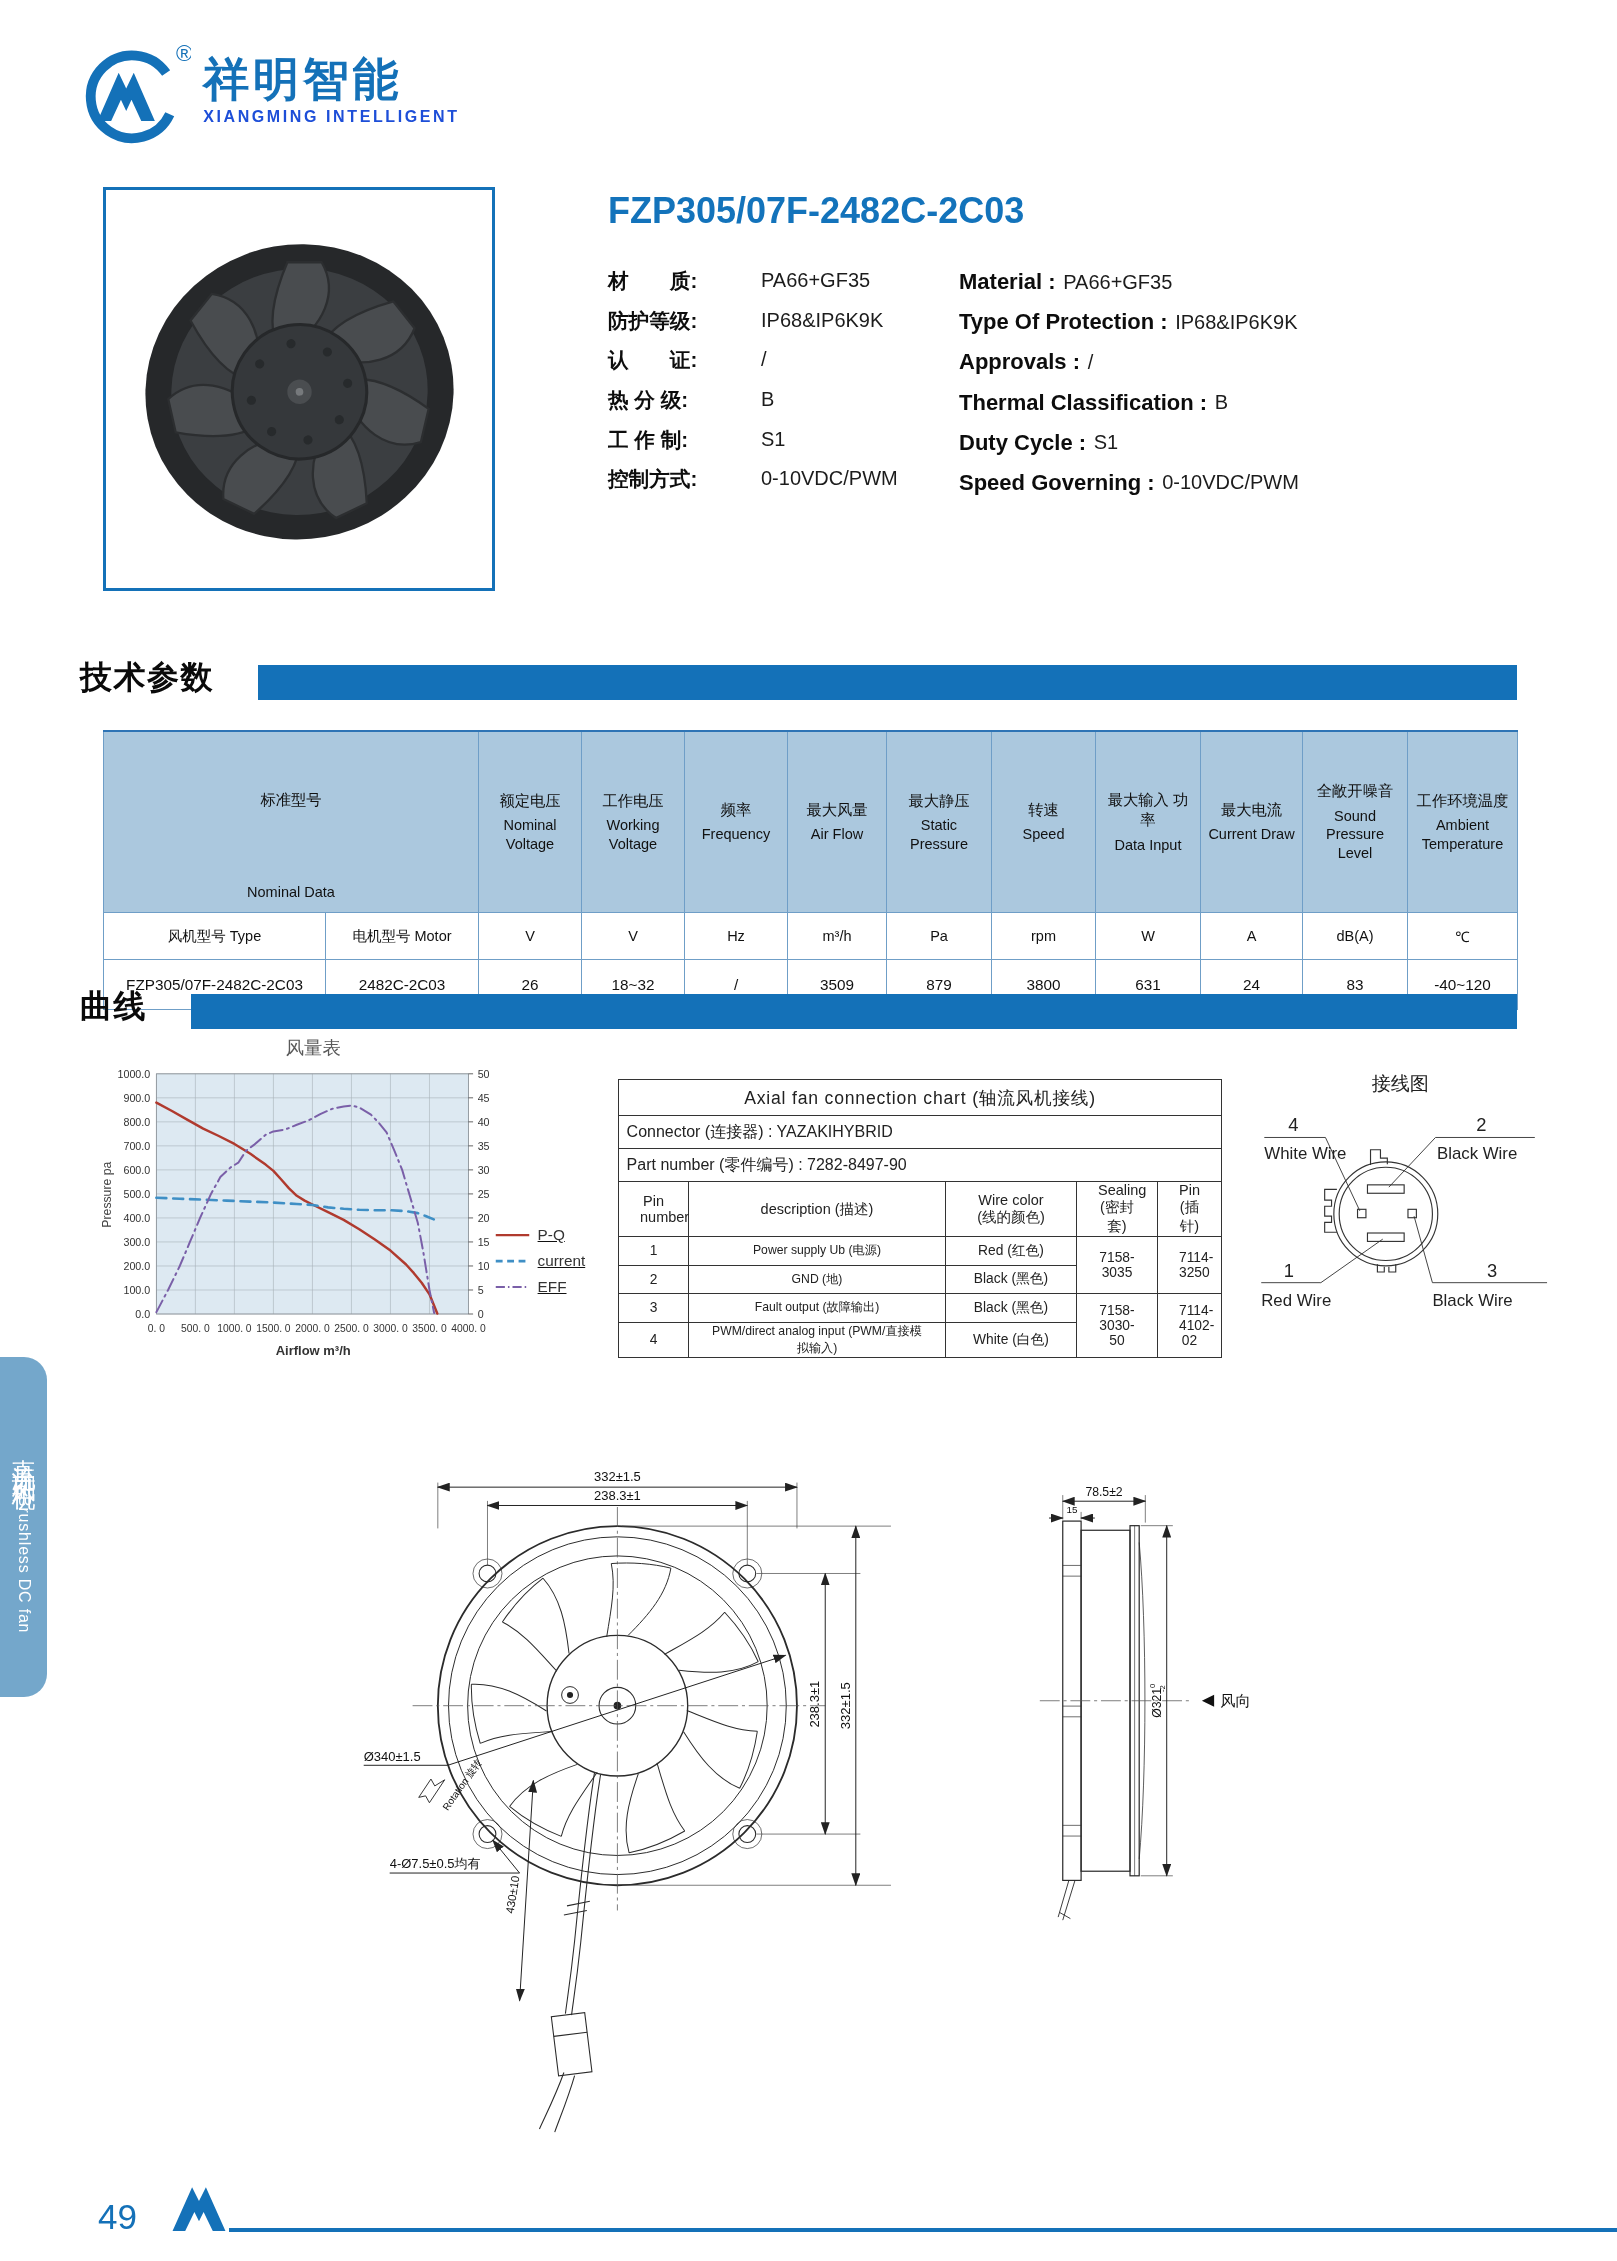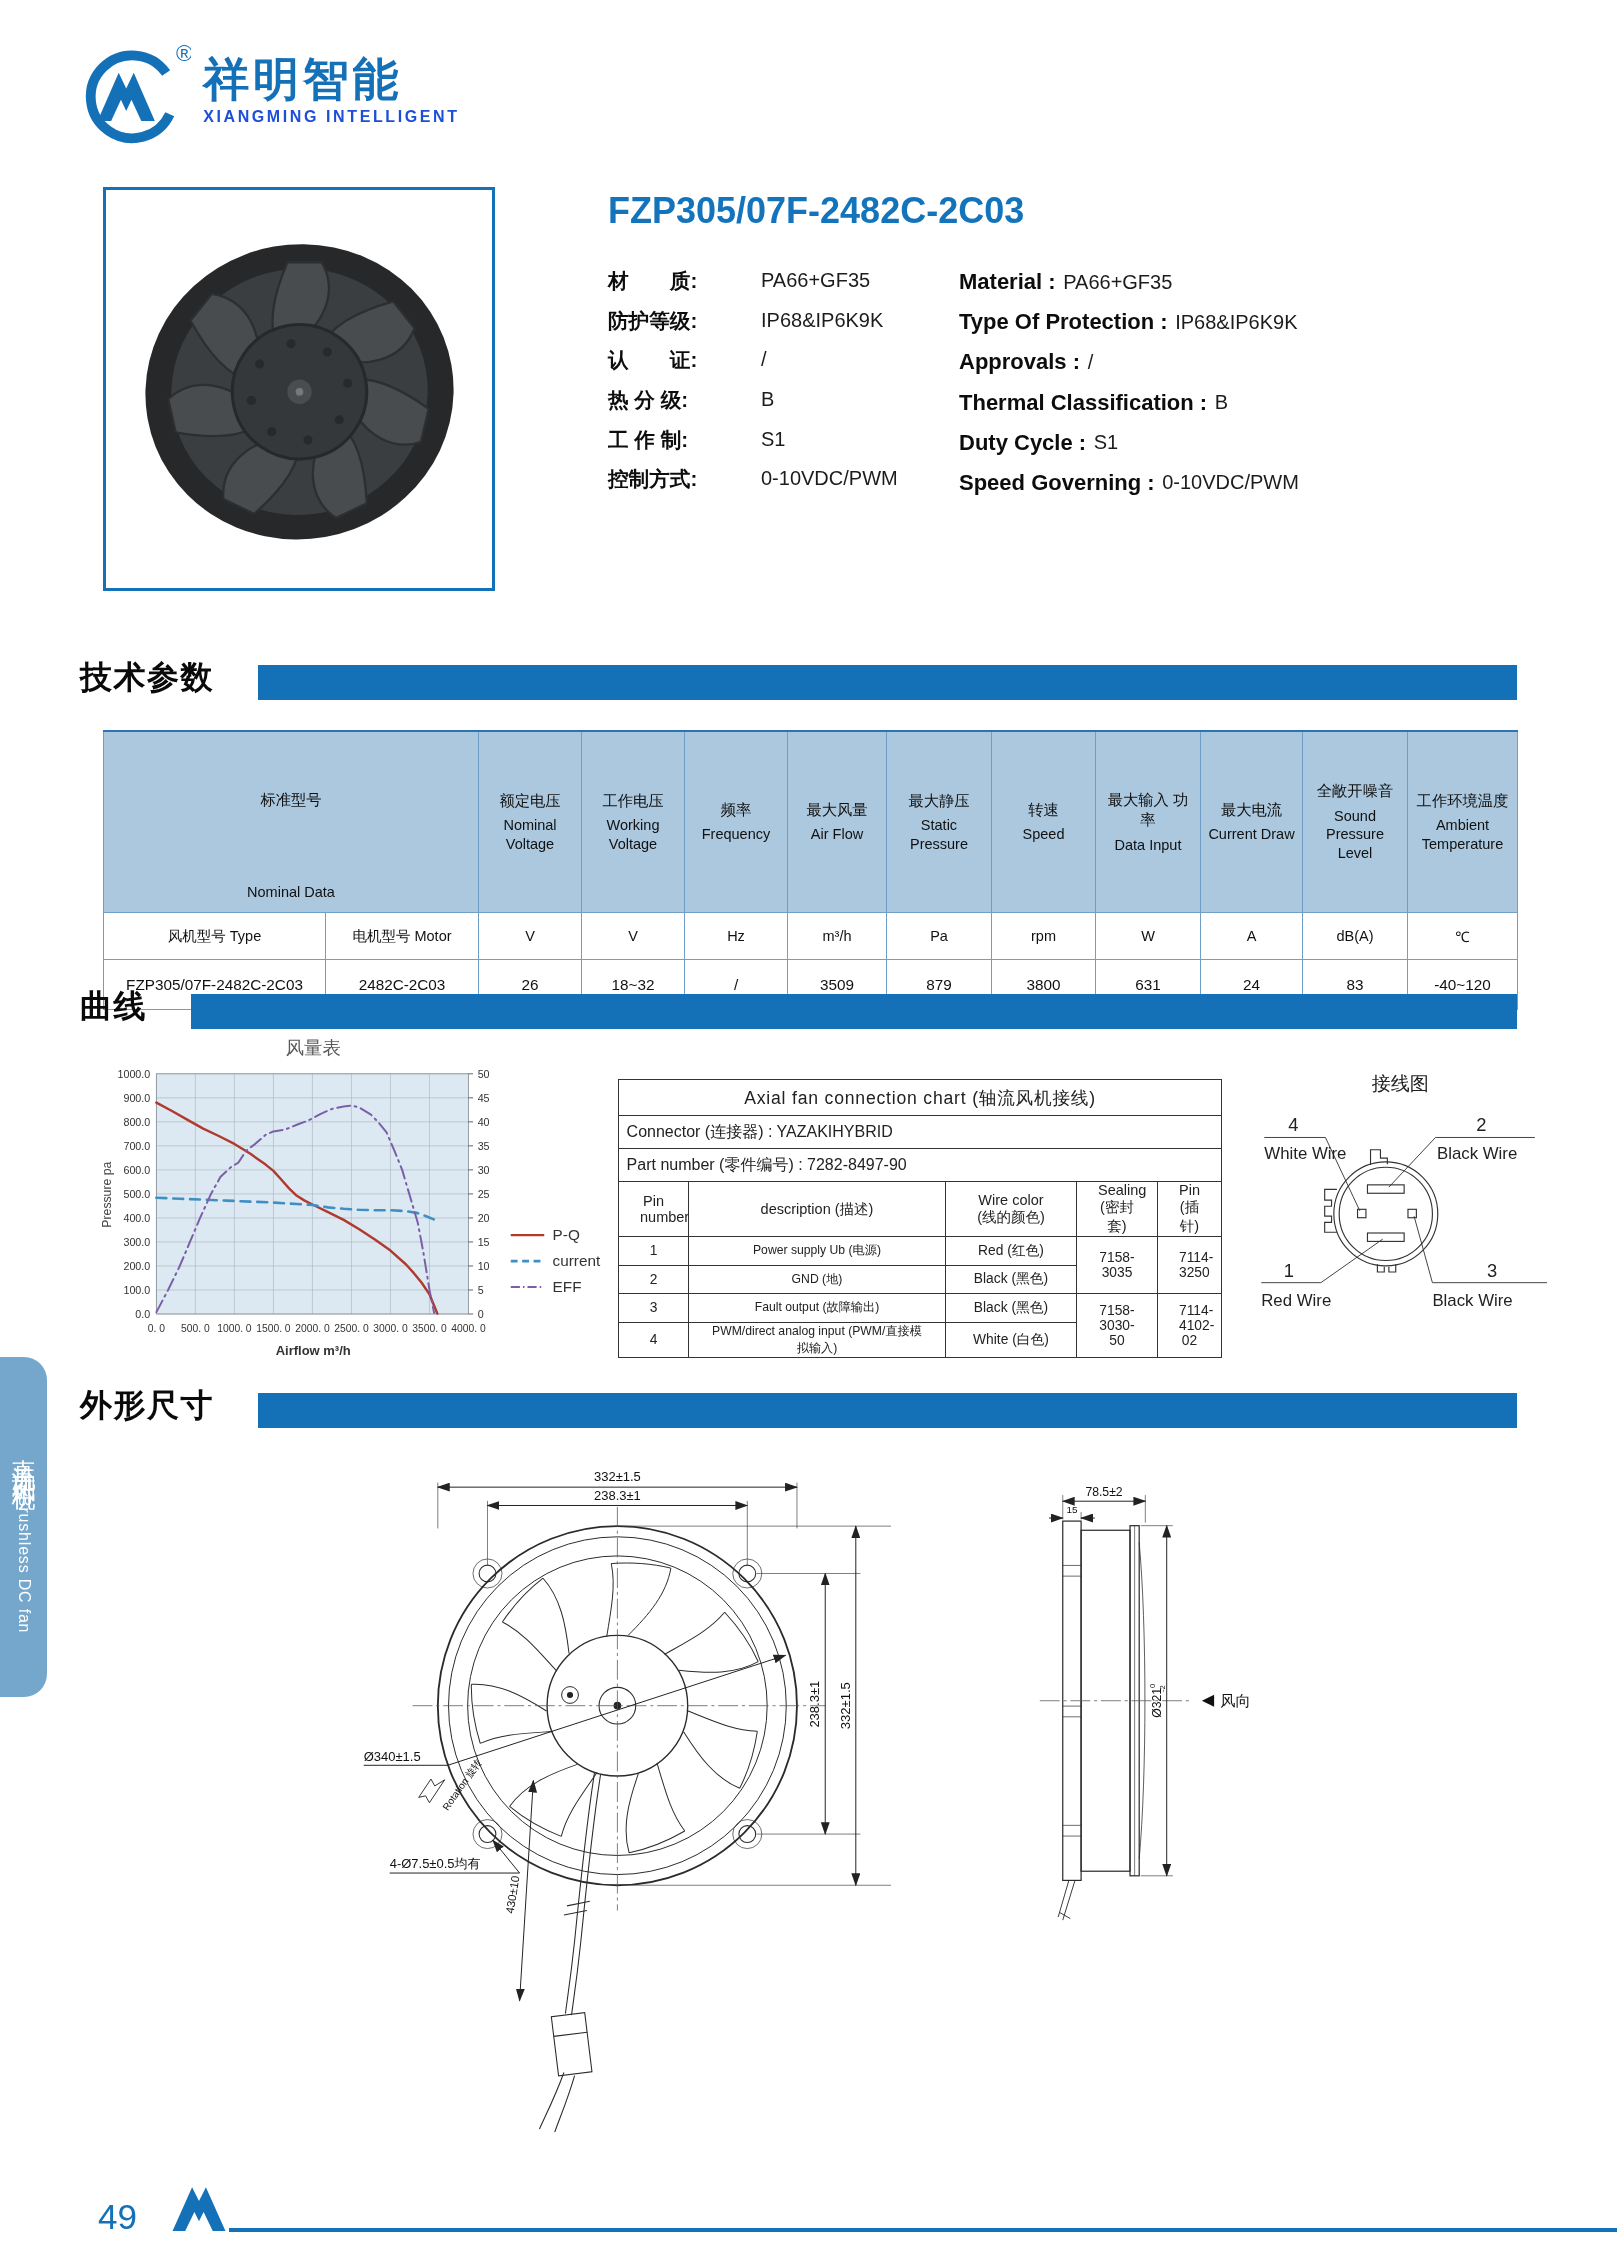--- a/index.html
+++ b/index.html
@@ -44,21 +44,21 @@
   .hd-zh{font-size:15.3px;color:#111;line-height:1.35;}
   .hd-en{font-size:14.5px;color:#111;line-height:1.3;}
   .group-cell{height:130px;}
   .group-inner{height:112px;display:flex;flex-direction:column;justify-content:space-between;padding:9.2px 0;margin-top:48px;}
   .col-inner{display:flex;flex-direction:column;justify-content:center;gap:4.6px;padding:4.6px 3.1px;}
   .tech-table tr.units td{height:44px;font-size:14.5px;}
   .tech-table tr.data td{height:47px;font-size:15.3px;}
 
   
   .curve-wrap{left:99px;top:1034px;}
-  .legend{left:510px;top:1222px;}
+  .legend{left:495px;top:1222px;text-decoration:underline;}
   .legend-item{display:flex;align-items:center;height:26px;}
   .legend-item svg{width:35px;height:12.2px;flex:none;margin-right:7.6px;}
   .legend-item span{font-size:15.3px;color:#333;}
 
   
   .conn-table{left:618px;top:1079px;border-collapse:collapse;table-layout:fixed;width:604px;
               font-family:"Liberation Sans",sans-serif;color:#222;}
   .conn-table td{border:1.1px solid #333;text-align:center;vertical-align:middle;background:#fff;padding:0 21px;}
   .conn-title{height:35px;font-size:17.6px;letter-spacing:0.8px;}
   .conn-meta{height:32px;font-size:16px;text-align:left !important;padding-left:7.6px !important;}
@@ -493,24 +493,20 @@
       <text x="38" y="132" font-size="22">White Wire</text>
       <text x="322" y="96" text-anchor="middle" font-size="24">2</text>
       <text x="264" y="132" font-size="22">Black Wire</text>
       <text x="70" y="286" text-anchor="middle" font-size="24">1</text>
       <text x="34" y="324" font-size="22">Red Wire</text>
       <text x="336" y="286" text-anchor="middle" font-size="24">3</text>
       <text x="258" y="324" font-size="22">Black Wire</text>
     </g>
   </svg>
 
-  <div class="abs section sec-dims">
-    <div class="stitle">外形尺寸</div>
-    <div class="sbar"></div>
-  </div>
 
   <div class="abs side-tab">
     <div class="side-tab-inner">
       <span class="tab-zh">直流无刷风机</span>
       <span class="tab-en">Brushless DC fan</span>
     </div>
   </div>
 
   <svg class="abs front-svg cad" width="612" height="703" viewBox="0 0 800 920">
     <defs>

